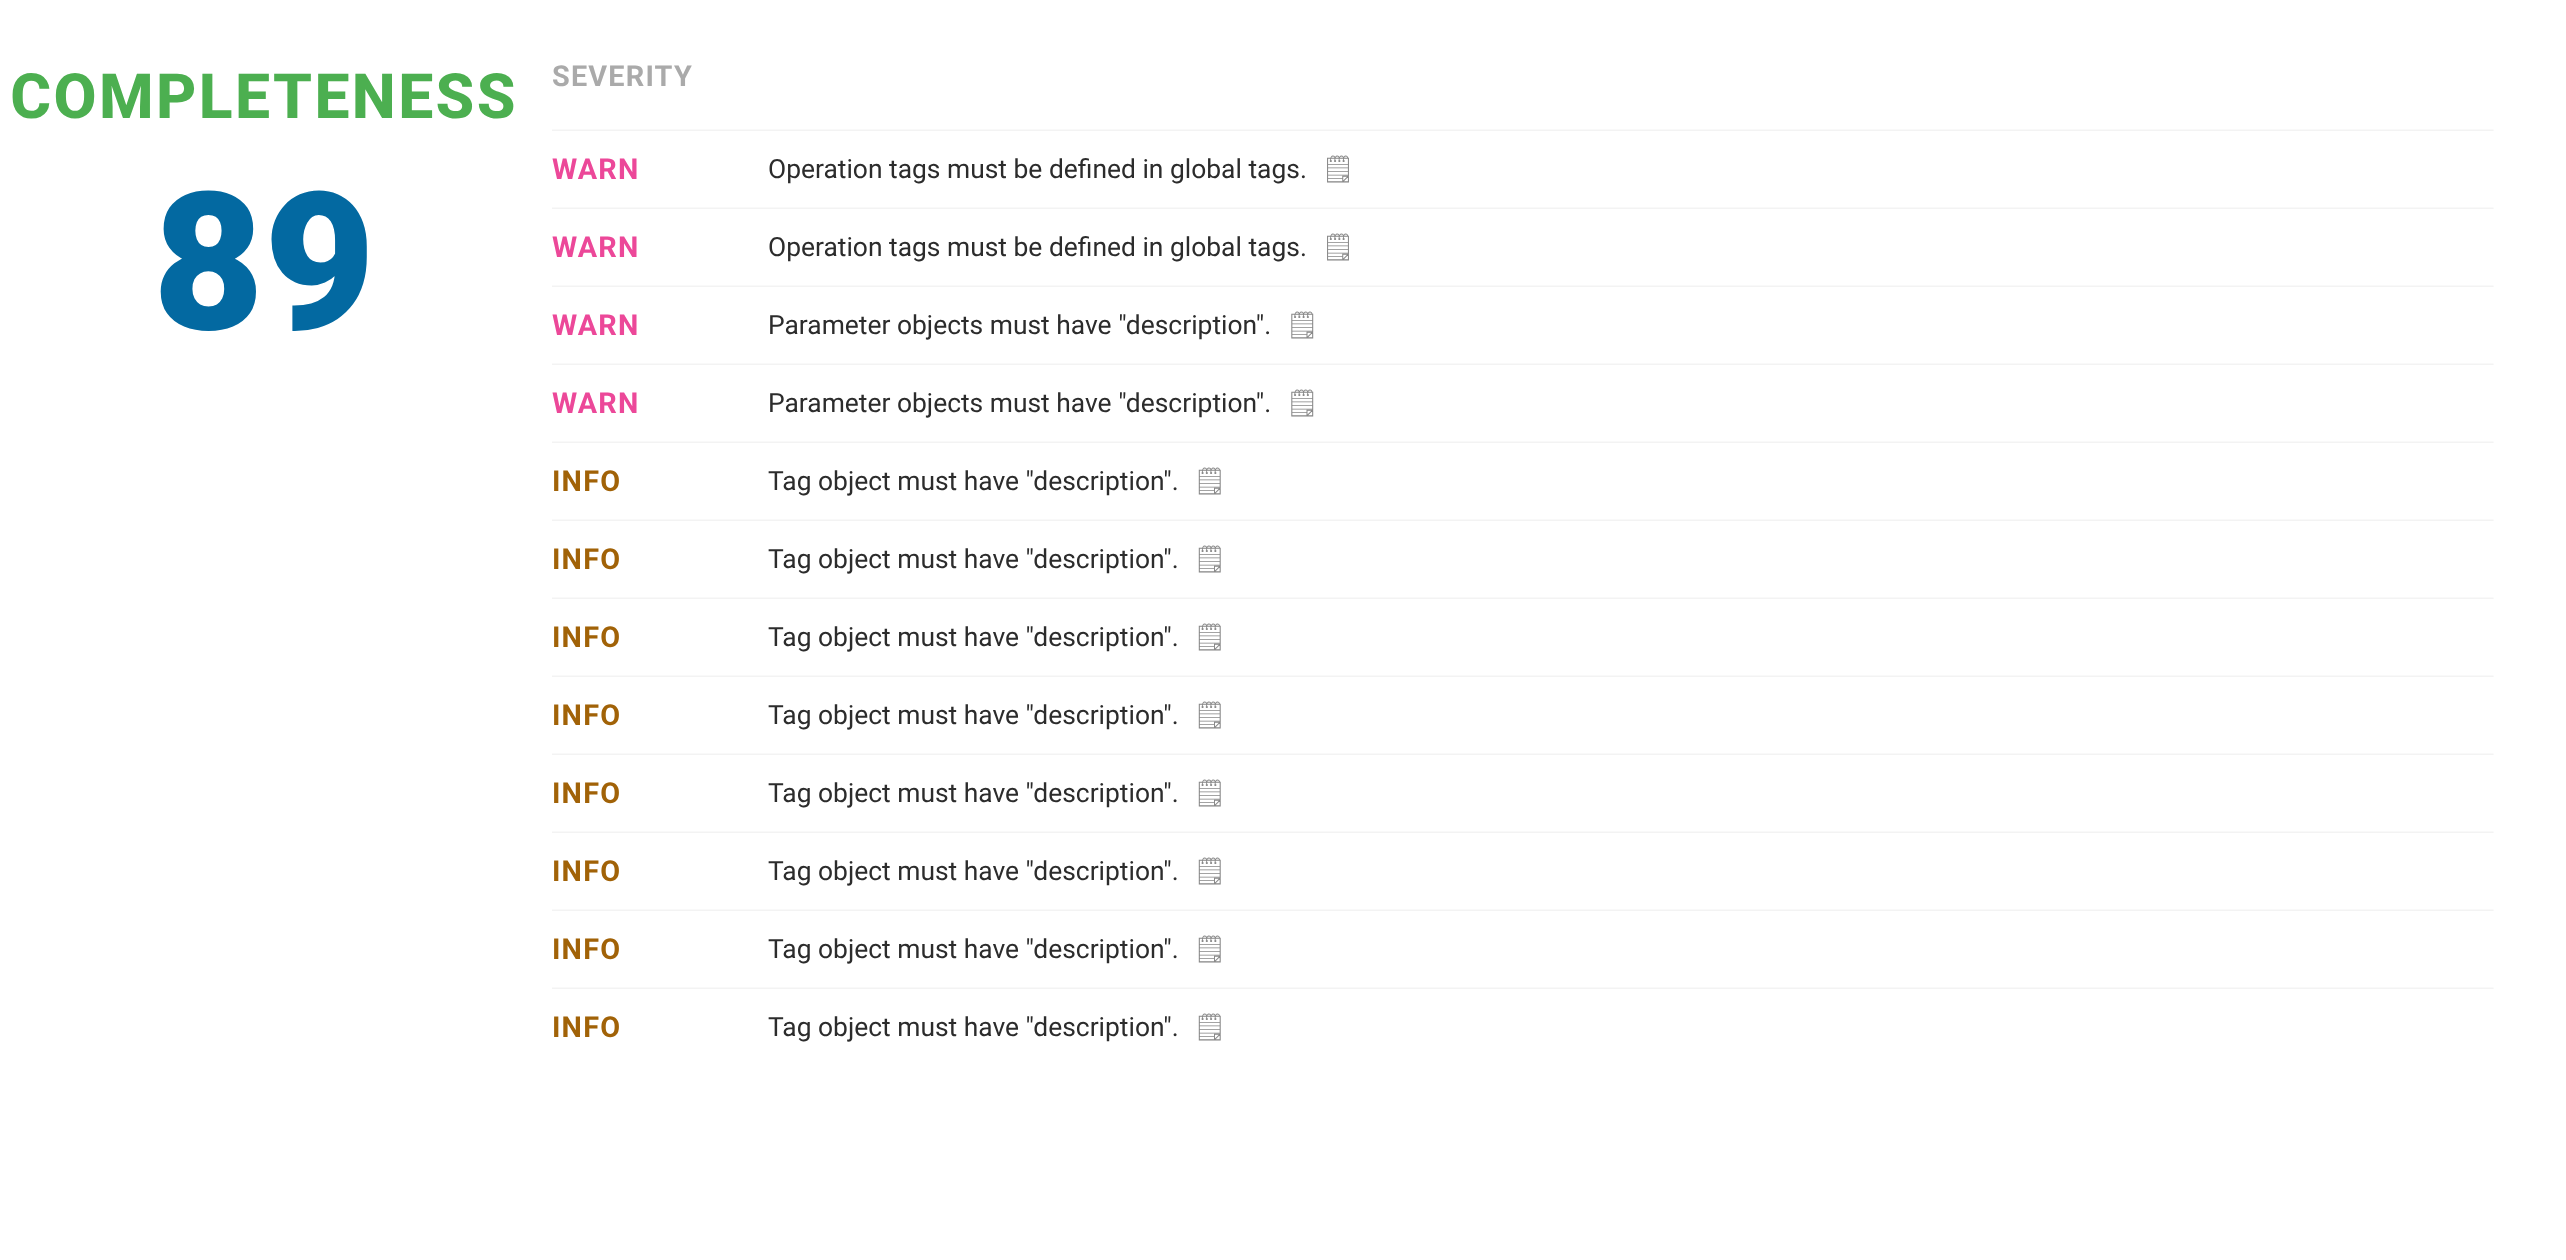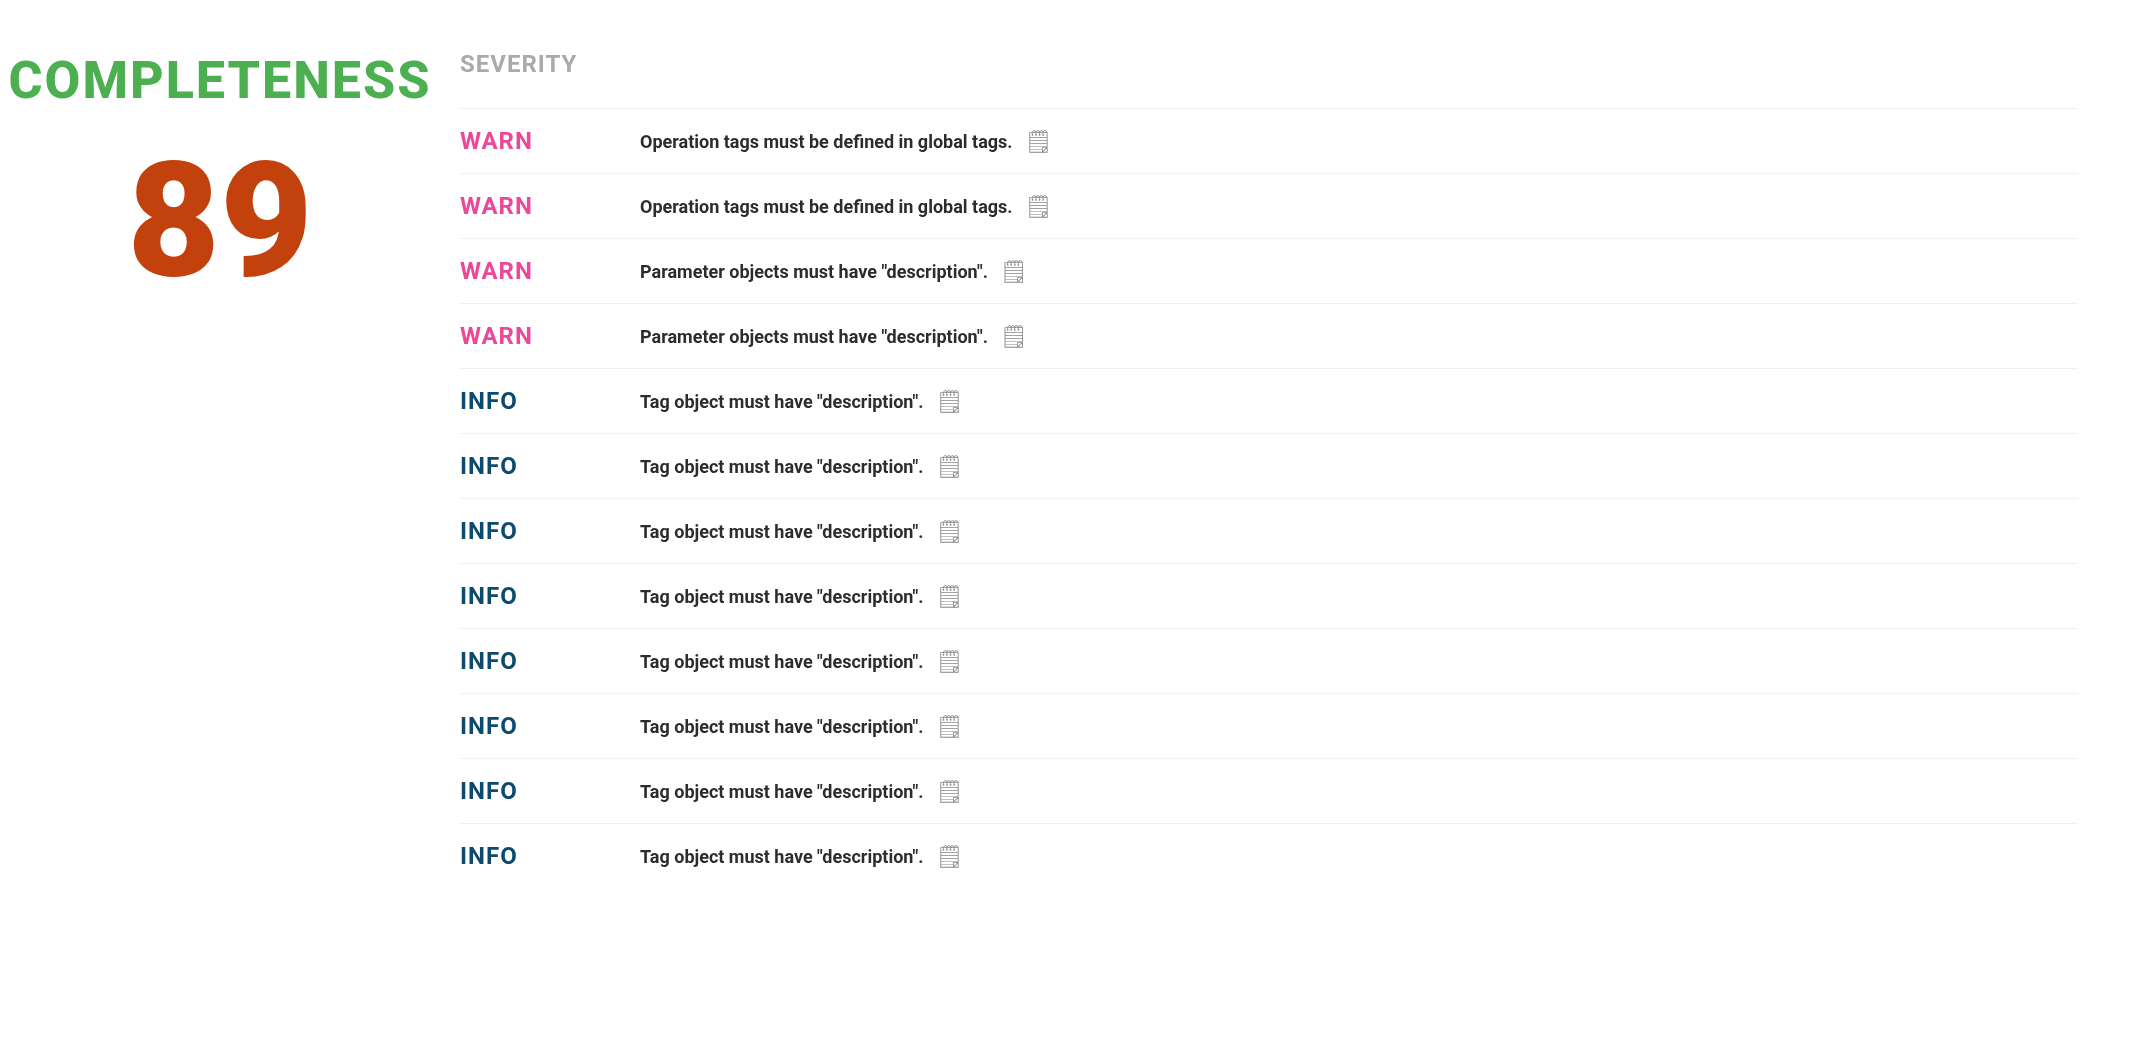--- a/index.html
+++ b/index.html
@@ -37,21 +37,21 @@
       font-weight: 800;
       color: #4caf50;
       letter-spacing: 2px;
       text-transform: uppercase;
       margin-bottom: 30px;
     }
 
     .score-number {
       font-size: 160px;
       font-weight: 900;
-      color: #c2410c;
+      color: #0369a1;
       line-height: 1;
     }
 
     .right-panel {
       flex: 1;
       padding-left: 80px;
       padding-top: 10px;
     }
 
     .table-header {
@@ -91,33 +91,33 @@
       font-size: 24px;
       font-weight: 700;
       letter-spacing: 1px;
     }
 
     .severity-warn {
       color: #ec4899;
     }
 
     .severity-info {
-      color: #0c4a6e;
+      color: #a16207;
     }
 
     .issue-text-container {
       display: flex;
       align-items: center;
       gap: 12px;
     }
 
     .issue-text {
-      font-size: 18px;
+      font-size: 22px;
       color: #2c2c2c;
-      font-weight: 700;
+      font-weight: 400;
     }
 
     .doc-icon {
       display: inline-flex;
       align-items: center;
       justify-content: center;
       font-size: 22px;
       color: #888888;
       cursor: pointer;
       flex-shrink: 0;

